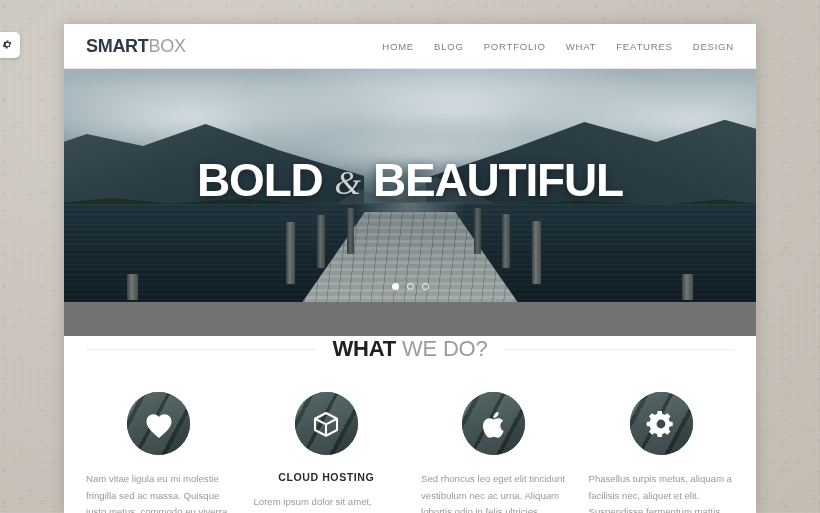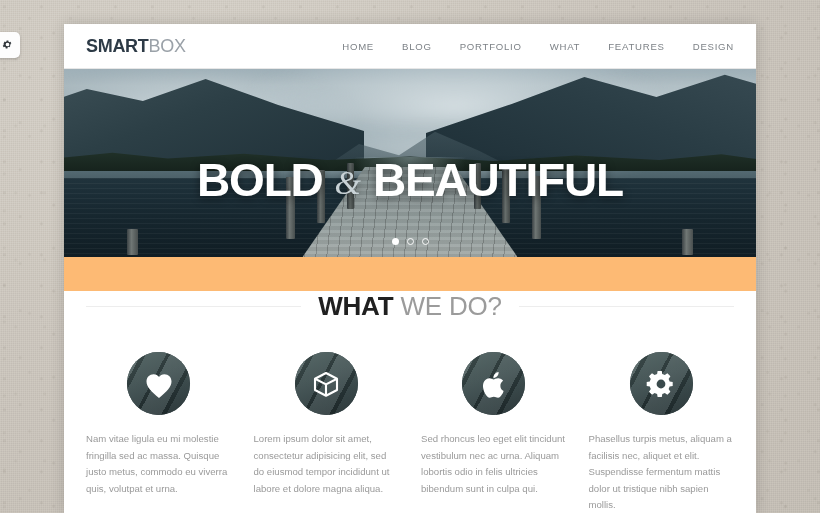--- a/index.html
+++ b/index.html
@@ -34,47 +34,47 @@
     position:absolute; left:-14px; top:32px; width:34px; height:26px;
     background:#fdfdfd; border-radius:5px;
     box-shadow:0 1px 3px rgba(0,0,0,.22);
     display:flex; align-items:center; justify-content:flex-end;
     padding-right:7px; z-index:40; cursor:pointer;
   }
 
   
   #site {
     position:absolute; left:64px; top:24px; width:692px; height:489px;
-    background:#fdba74;
+    background:#737373;
     box-shadow:0 0 14px rgba(0,0,0,.16);
     overflow:hidden;
   }
 
   
   #header {
     height:45px; background:#fff;
     display:flex; align-items:center; justify-content:space-between;
     padding:0 22px; position:relative;
   }
   #header:after{
     content:""; position:absolute; left:0; right:0; bottom:0; height:1px;
     background:#e7e7e7;
   }
   #logo { font-size:18px; letter-spacing:-.3px; white-space:nowrap; cursor:pointer; }
   #logo .a { font-weight:bold; color:#2d3a46; }
   #logo .b { font-weight:normal; color:#9aa1a8; }
-  #nav { display:flex; gap:8px; }
+  #nav { display:flex; gap:0; }
   #nav .nav-item {
     font-size:9.6px; letter-spacing:.75px; color:#7d8287;
     padding:0 10px; cursor:pointer; white-space:nowrap;
   }
   #nav .nav-item:last-child { padding-right:0; }
 
   
-  #hero { position:relative; height:188px; overflow:hidden; background:#1d2a33; }
+  #hero { position:relative; height:233px; overflow:hidden; background:#1d2a33; }
   .sky {
     position:absolute; left:0; right:0; top:0; height:62%;
     background:linear-gradient(180deg,#9fb0b8 0%, #a8b7bd 14%, #96a7ae 34%, #7d9199 55%, #5f767f 78%, #44585f 100%);
   }
   .cloudmass{
     position:absolute; border-radius:50%;
     background:radial-gradient(ellipse at 50% 50%, rgba(223,231,234,.85) 0%, rgba(200,212,217,.45) 48%, rgba(190,203,209,0) 75%);
     filter:blur(6px);
   }
   .mtn { position:absolute; bottom:0; }
@@ -110,21 +110,21 @@
   }
   .dot.active { background:#fff; }
 
   
   #content { padding:0 22px; background:#fff; }
   #what-row {
     display:flex; align-items:center; gap:0; margin-top:34px; margin-bottom:30px;
   }
   .rule { flex:1; height:1px; background:#ededed; }
   #what-title {
-    font-size:26px; letter-spacing:-.2px; padding:0 17px; white-space:nowrap;text-align:center;
+    font-size:22px; letter-spacing:-.2px; padding:0 17px; white-space:nowrap;text-align:center;
   }
   #what-title .s { font-weight:bold; color:#202020; }
   #what-title .w { font-weight:normal; color:#9b9b9b; }
 
   #features { display:flex; gap:22px; }
   .feature { flex:1; text-align:center; }
   .circle {
     width:63px; height:63px; border-radius:50%;
     margin:0 auto 16px; position:relative; overflow:hidden;
     background:#37474a;
@@ -254,20 +254,21 @@
         <div class="circle">
           <div class="photo"></div>
           <svg width="63" height="63" viewBox="0 0 63 63">
             <g fill="none" stroke="#ffffff" stroke-width="2.1" stroke-linejoin="round">
               <path d="M31.5 20.5 L42.5 26.2 L42.5 37.5 L31.5 43.2 L20.5 37.5 L20.5 26.2 Z"></path>
               <path d="M20.5 26.2 L31.5 31.9 L42.5 26.2"></path>
               <path d="M31.5 31.9 L31.5 43.2"></path>
             </g>
           </svg>
         </div>
+        <h3>CLOUD HOSTING</h3>
         <p>Lorem ipsum dolor sit amet, consectetur adipisicing elit, sed do eiusmod tempor incididunt ut labore et dolore magna aliqua.</p>
       </div>
 
       <div class="feature">
         <div class="circle">
           <div class="photo"></div>
           <svg width="63" height="63" viewBox="0 0 63 63">
             <path fill="#ffffff" d="M37.9 33.3c0-3.3 2.7-4.9 2.8-5-1.5-2.2-3.9-2.5-4.7-2.6-2-.2-3.9 1.2-4.9 1.2-1 0-2.6-1.2-4.2-1.1-2.2 0-4.2 1.3-5.3 3.2-2.3 3.9-.6 9.8 1.6 13 1.1 1.6 2.4 3.3 4 3.3 1.6-.1 2.2-1 4.1-1 1.9 0 2.5 1 4.2 1 1.7 0 2.8-1.6 3.9-3.2 1.2-1.8 1.7-3.6 1.7-3.7-.1 0-3.2-1.2-3.2-4.9z"></path>
             <path fill="#ffffff" d="M34.8 23.6c.9-1.1 1.5-2.6 1.3-4.1-1.3.1-2.9.9-3.8 1.9-.8 1-1.5 2.5-1.3 4 1.4.1 2.9-.7 3.8-1.8z"></path>
           </svg>

